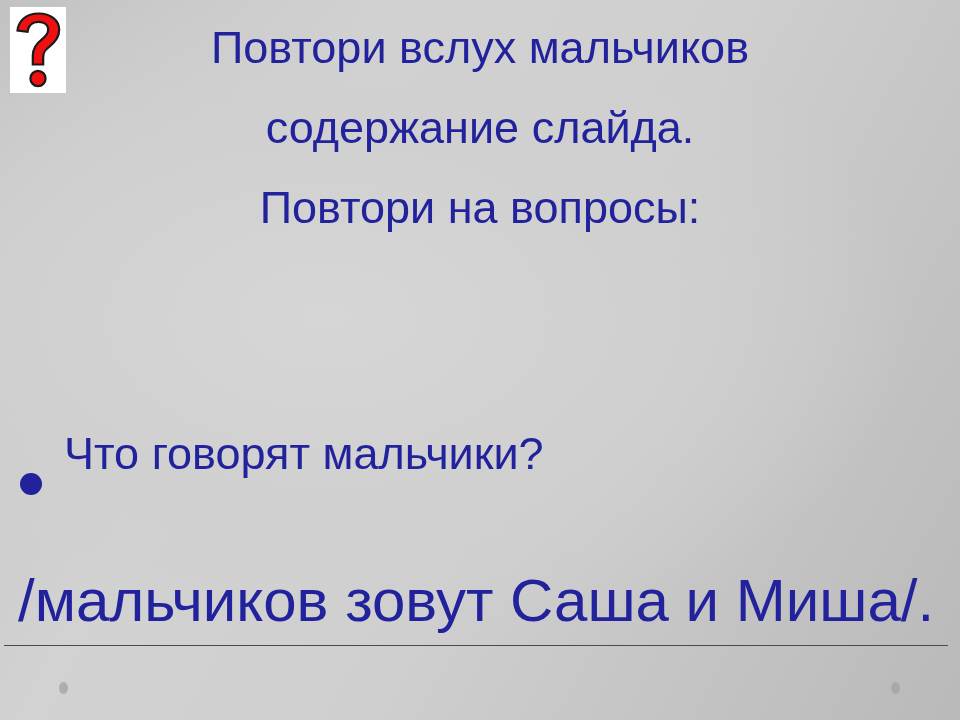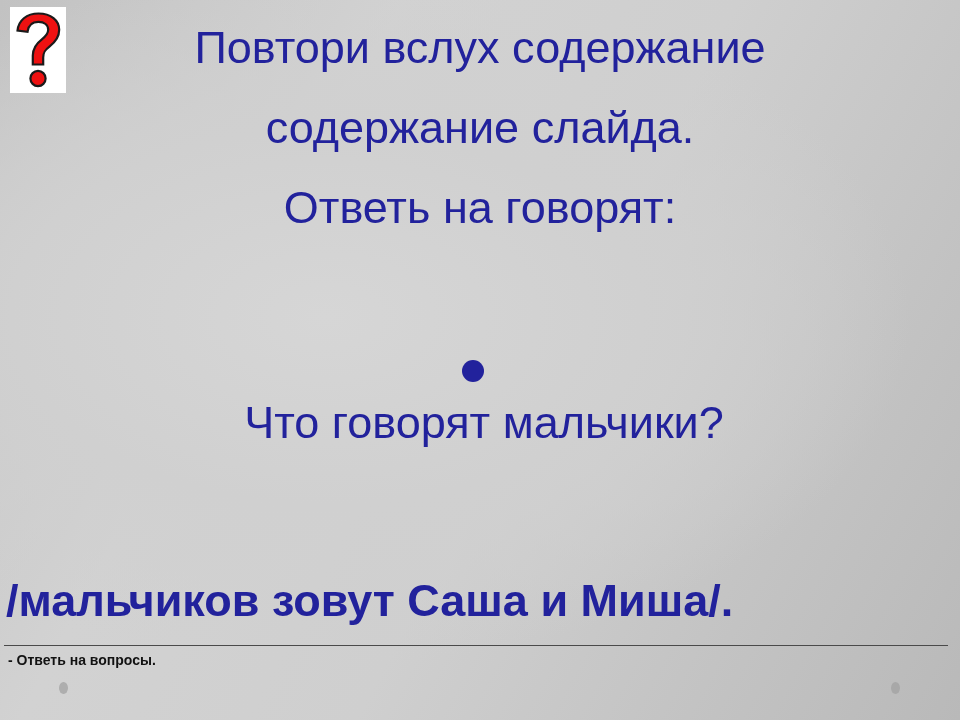--- a/index.html
+++ b/index.html
@@ -59,52 +59,50 @@
 
   
   .bullets {
     position: absolute;
     left: 0;
     top: 330px;
     width: 960px;
   }
   .bullet-row {
     display: flex;
-    align-items: center;
+    align-items: flex-end;
     height: 165px;
-    padding-left: 8px;
+    padding-left: 20px;
     box-sizing: border-box;
-    flex-direction: column;
   }
   .bullet-dot {
     flex: 0 0 auto;
     width: 22px;
     height: 22px;
     border-radius: 50%;
     background: #22229c;
     margin-top: 30px;
     margin-right: 22px;
   }
   .bullet-text {
     color: #22229c;
     font-size: 45px;
     line-height: 82px;
     white-space: nowrap;
   }
 
   
   .answer-line {
     position: absolute;
-    left: 6px;
+    left: 18px;
     top: 570px;
     color: #22229c;
-    font-size: 45px;
+    font-size: 60px;
     line-height: 62px;
     white-space: nowrap;
-    font-weight: bold;
   }
 
   
   .footer-rule {
     position: absolute;
     left: 4px;
     top: 645px;
     width: 944px;
     height: 0;
     border-top: 1px solid #4a4a4a;
@@ -152,36 +150,35 @@
                  L33.2 50.4
                  C33.2 45.6 34.6 43.2 39.4 39.6
                  C46.2 34.5 49.2 30.0 49.2 22.8
                  C49.2 13.2 40.9 6.5 28.5 6.5 Z"></path>
         <circle cx="28.0" cy="71.5" r="7.6"></circle>
       </g>
     </svg>
   </div>
 
   <div class="title-block">
-    <div class="title-line">Повтори вслух содержание</div>
+    <div class="title-line">Повтори вслух мальчиков</div>
     <div class="title-line">содержание слайда.</div>
-    <div class="title-line">Ответь на говорят:</div>
+    <div class="title-line">Повтори на вопросы:</div>
   </div>
 
   <div class="bullets">
 
     <div class="bullet-row">
       <span class="bullet-dot"></span>
       <span class="bullet-text">Что говорят мальчики?</span>
     </div>
 
 
   </div>
 
   <div class="answer-line">/мальчиков зовут Саша и Миша/.</div>
 
   <div class="footer-rule"></div>
-  <div class="footer-note">- Ответь на вопросы.</div>
 
   <div class="deco-dot left"></div>
   <div class="deco-dot right"></div>
 
 </div>
 
 </body></html>

